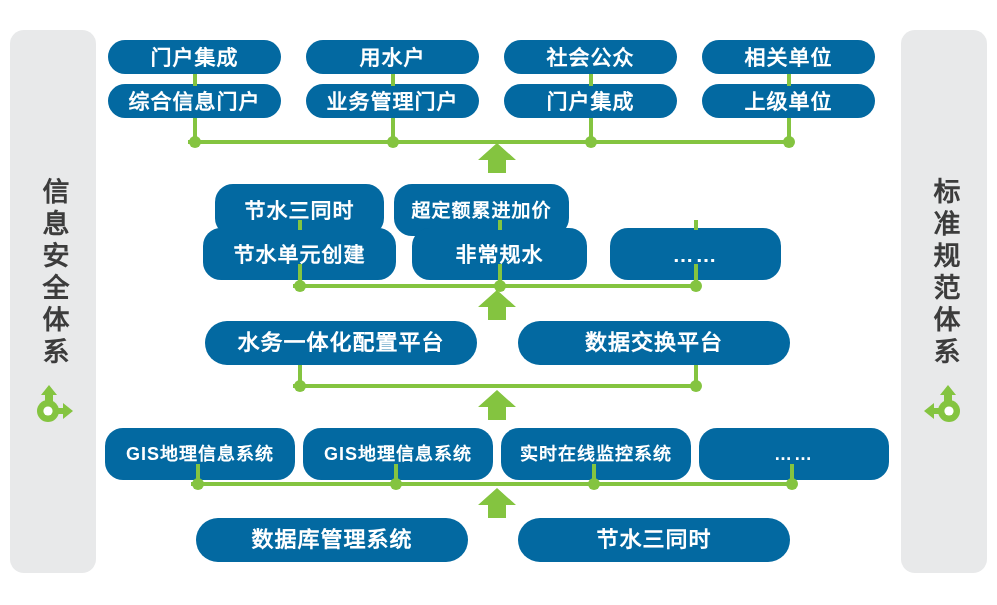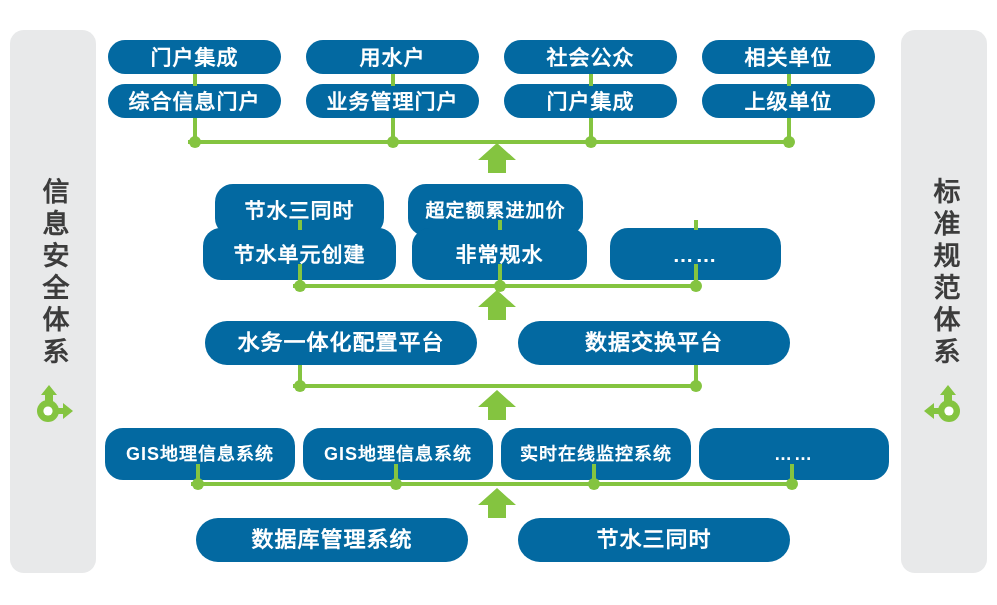--- a/index.html
+++ b/index.html
@@ -155,21 +155,21 @@
   <div class="dot" style="left:584.5px; top:136px;"></div>
   <div class="dot" style="left:782.5px; top:136px;"></div>
 
   <svg class="uparrow" style="left:478px; top:143px;" viewBox="0 0 38 30">
     <path d="M19 0 L38 17 L28 17 L28 30 L10 30 L10 17 L0 17 Z" fill="#84c440"></path>
   </svg>
 
   <div class="node h36 fs21" style="left:215px; top:184px; width:169px;">节水三同时</div>
   <div class="node h36 fs21" style="left:203px; top:228px; width:193px;">节水单元创建</div>
 
-  <div class="node h36 fs19" style="left:408px; top:184px; width:175px;">超定额累进加价</div>
+  <div class="node h36 fs19" style="left:394px; top:184px; width:175px;">超定额累进加价</div>
   <div class="node h36 fs21" style="left:412px; top:228px; width:175px;">非常规水</div>
 
   <div class="node h36 fs21 dots" style="left:610px; top:228px; width:171px;">……</div>
 
   <div class="vline" style="left:297.5px; top:220px; height:10px;"></div>
   <div class="vline" style="left:497.5px; top:220px; height:10px;"></div>
   <div class="vline" style="left:693.5px; top:220px; height:10px;"></div>
 
   <div class="vline" style="left:297.5px; top:264px; height:22px;"></div>
   <div class="vline" style="left:497.5px; top:264px; height:22px;"></div>

